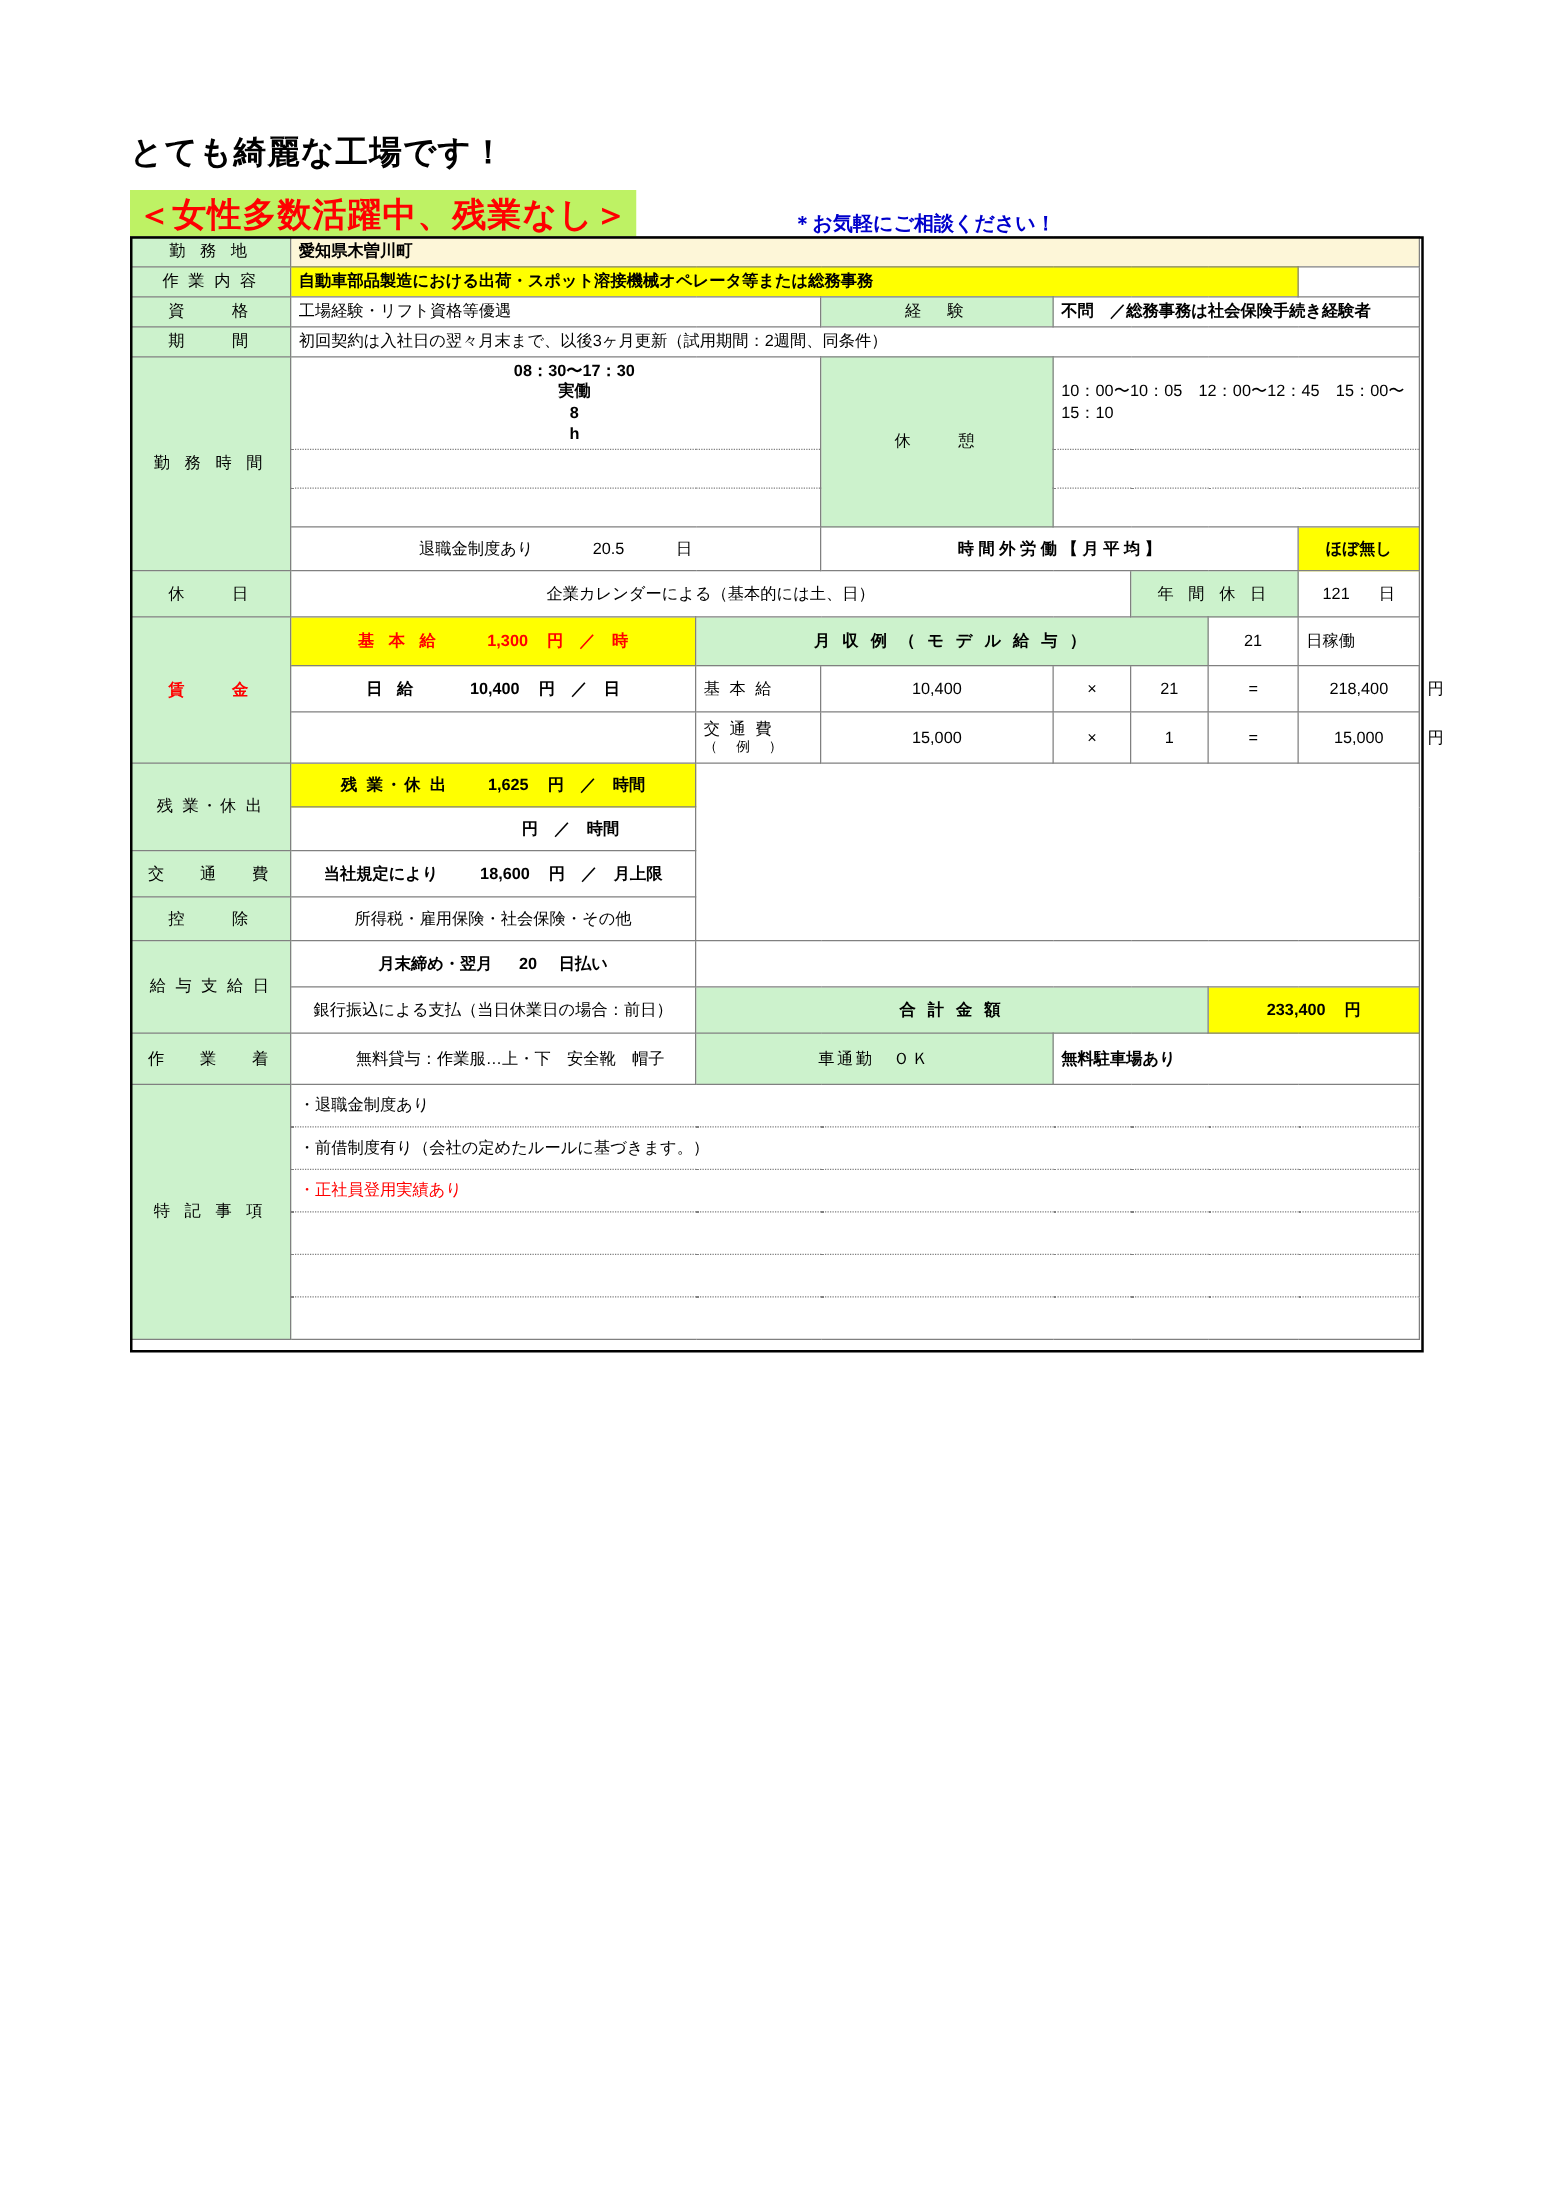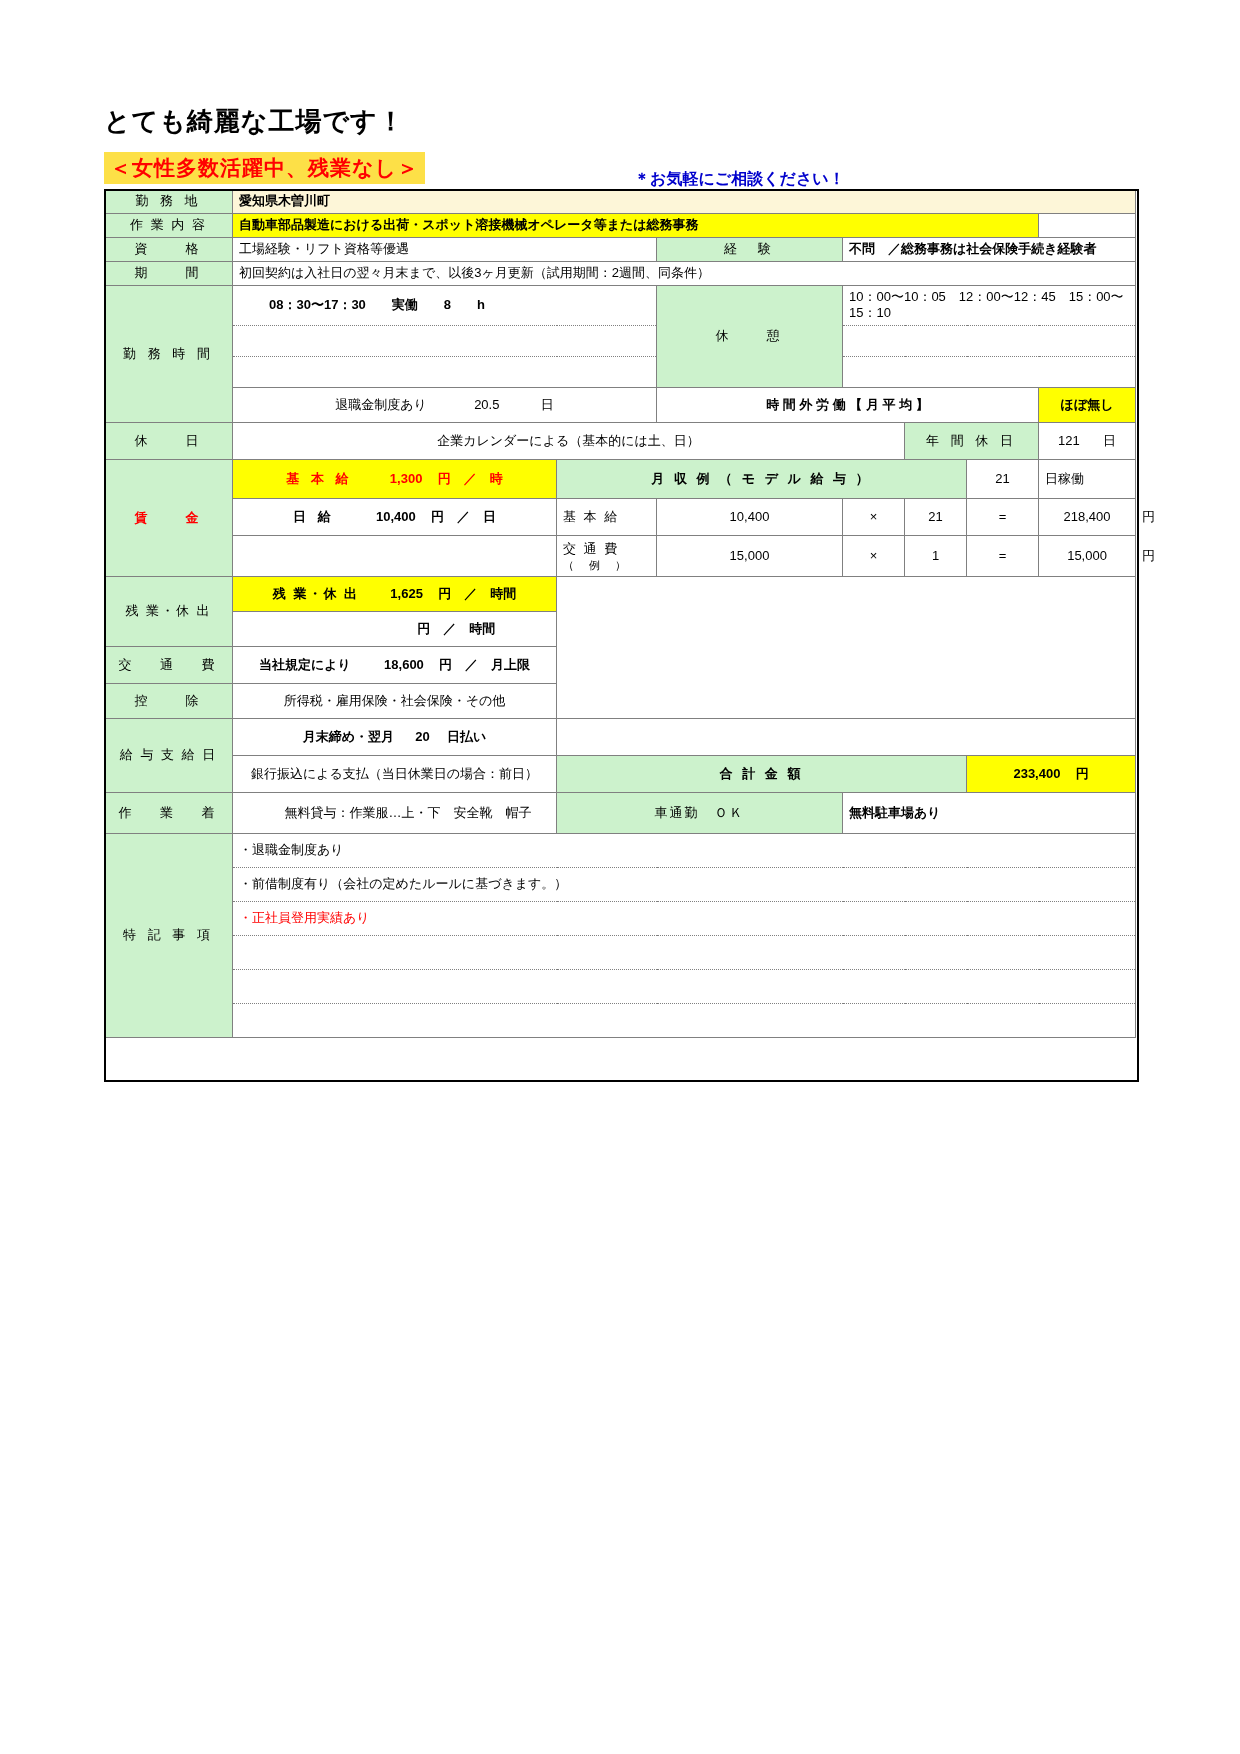--- a/index.html
+++ b/index.html
@@ -30,23 +30,23 @@
   }
   .subhead-row {
     position: absolute;
     left: 104px;
     top: 152px;
     width: 1030px;
     height: 32px;
   }
   .subhead {
     display: inline-block;
-    background: #fde047;
+    background: #bef264;
     color: #ff0000;
-    font-size: 21px;
+    font-size: 27px;
     font-weight: bold;
     letter-spacing: 1px;
     padding: 2px 6px 2px 6px;
   }
   .note-right {
     position: absolute;
     left: 530px;
     top: 17px;
     color: #0000cc;
     font-size: 16px;
@@ -150,21 +150,21 @@
     </tr>
 
     <tr>
       <td class="lbl">期　　間</td>
       <td colspan="7">初回契約は入社日の翌々月末まで、以後3ヶ月更新（試用期間：2週間、同条件）</td>
     </tr>
 
     <tr>
       <td class="lbl" rowspan="4">勤 務 時 間</td>
       <td colspan="2" class="dotted-b" style="height:24px;">
-        <div class="flexline b" style="gap:26px; padding-left:30px;">
+        <div class="flexline b" style="padding-left:30px;flex-direction:column;">
           <span>08：30〜17：30</span>
           <span>実働</span>
           <span>8</span>
           <span>h</span>
         </div>
       </td>
       <td class="lbl" rowspan="3">休　　憩</td>
       <td colspan="4" class="dotted-b tiny" style="height:24px;">10：00〜10：05　12：00〜12：45　15：00〜15：10</td>
     </tr>
     <tr>

